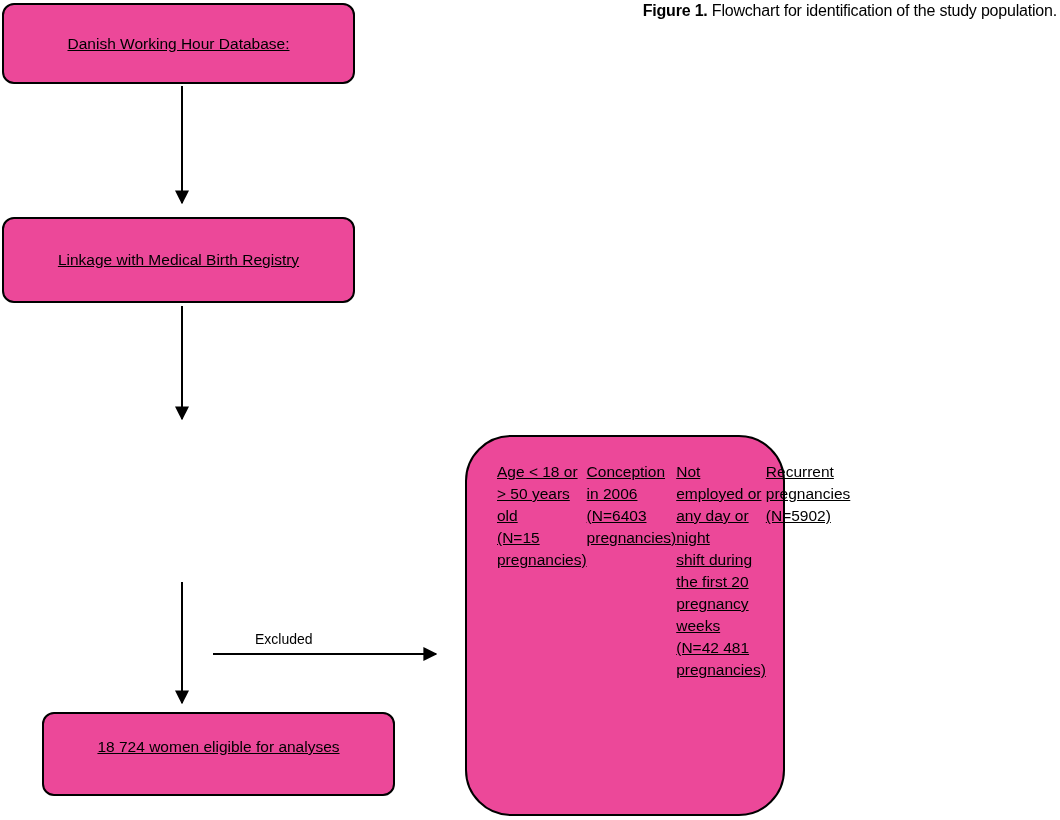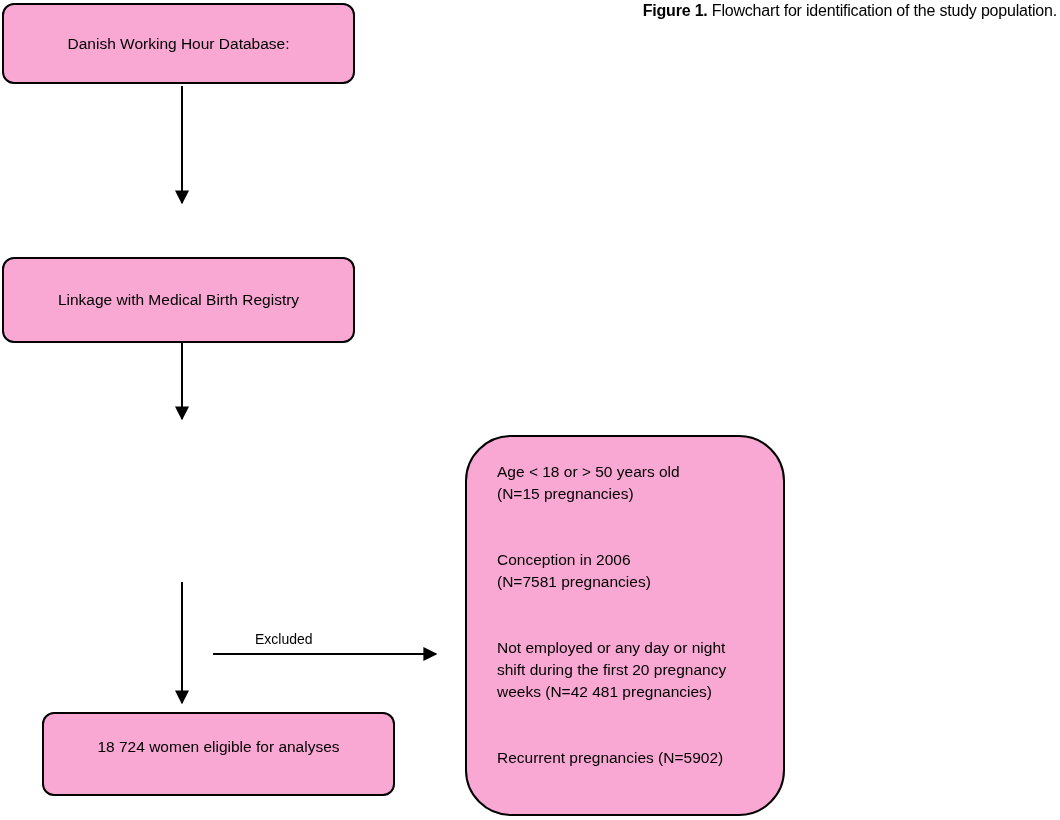--- a/index.html
+++ b/index.html
@@ -21,42 +21,42 @@
     letter-spacing: -0.2px;
     white-space: nowrap;
     padding-left: 40px;
   }
   .caption .bold { font-weight: bold; }
   .arrows { position: absolute; left: 0; top: 0; width: 1060px; height: 820px; }
   .box {
     position: absolute;
     border: 2px solid #000000;
     border-radius: 12px;
-    background: #f9a8d4;
+    background: #ec4899;
     display: flex;
-    flex-direction: column;
+    flex-direction: row;
     justify-content: center;
     align-items: center;
     text-align: center;
     font-size: 15.5px;
+    text-decoration: underline;
   }
   .box-database   { left: 2px;  top: 3px;   width: 353px; height: 81px;  line-height: 26px; }
-  .box-linkage    { left: 2px;  top: 217px; width: 353px; height: 86px;  line-height: 22px; margin-top: 40px; }
+  .box-linkage    { left: 2px;  top: 217px; width: 353px; height: 86px;  line-height: 22px; }
   .box-pregnancy  { left: 2px;  top: 438px; width: 353px; height: 141px; line-height: 22px; }
   .box-eligible   { left: 2px;  top: 712px; width: 353px; height: 84px;  line-height: 22px; padding-bottom: 14px; margin-left: 40px; }
   .box-exclusions {
     left: 465px; top: 435px; width: 320px; height: 381px;
     border-radius: 46px;
     justify-content: flex-start;
     align-items: flex-start;
     text-align: left;
     padding: 24px 18px 0 30px;
     line-height: 22px;
     font-size: 15.5px;
-    gap: 22px;
   }
   .box-exclusions .para { margin-bottom: 22px; }
   .label-excluded {
     position: absolute;
     left: 255px;
     top: 631px;
     width: 130px;
     font-size: 14px;
   }
 </style>
@@ -96,21 +96,21 @@
     <div>18 724 women eligible for analyses</div>
   </div>
 
   <div class="box box-exclusions">
     <div class="para">
       <div>Age &lt; 18 or &gt; 50 years old</div>
       <div>(N=15 pregnancies)</div>
     </div>
     <div class="para">
       <div>Conception in 2006</div>
-      <div>(N=7581 pregnancies)</div>
+      <div>(N=6403 pregnancies)</div>
     </div>
     <div class="para">
       <div>Not employed or any day or night</div>
       <div>shift during the first 20 pregnancy</div>
       <div>weeks (N=42 481 pregnancies)</div>
     </div>
     <div class="para">
       <div>Recurrent pregnancies (N=5902)</div>
     </div>
   </div>

